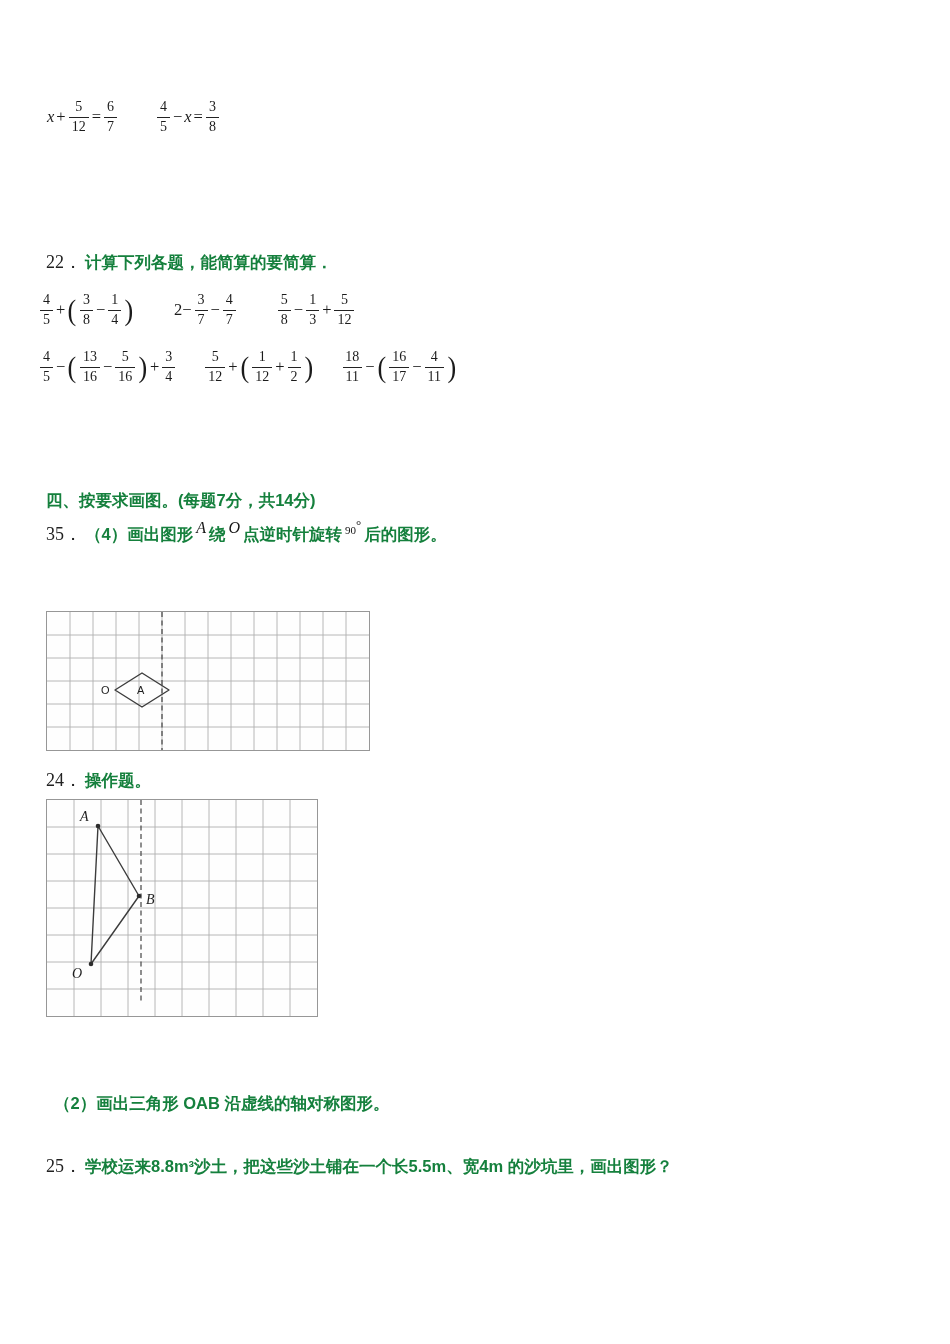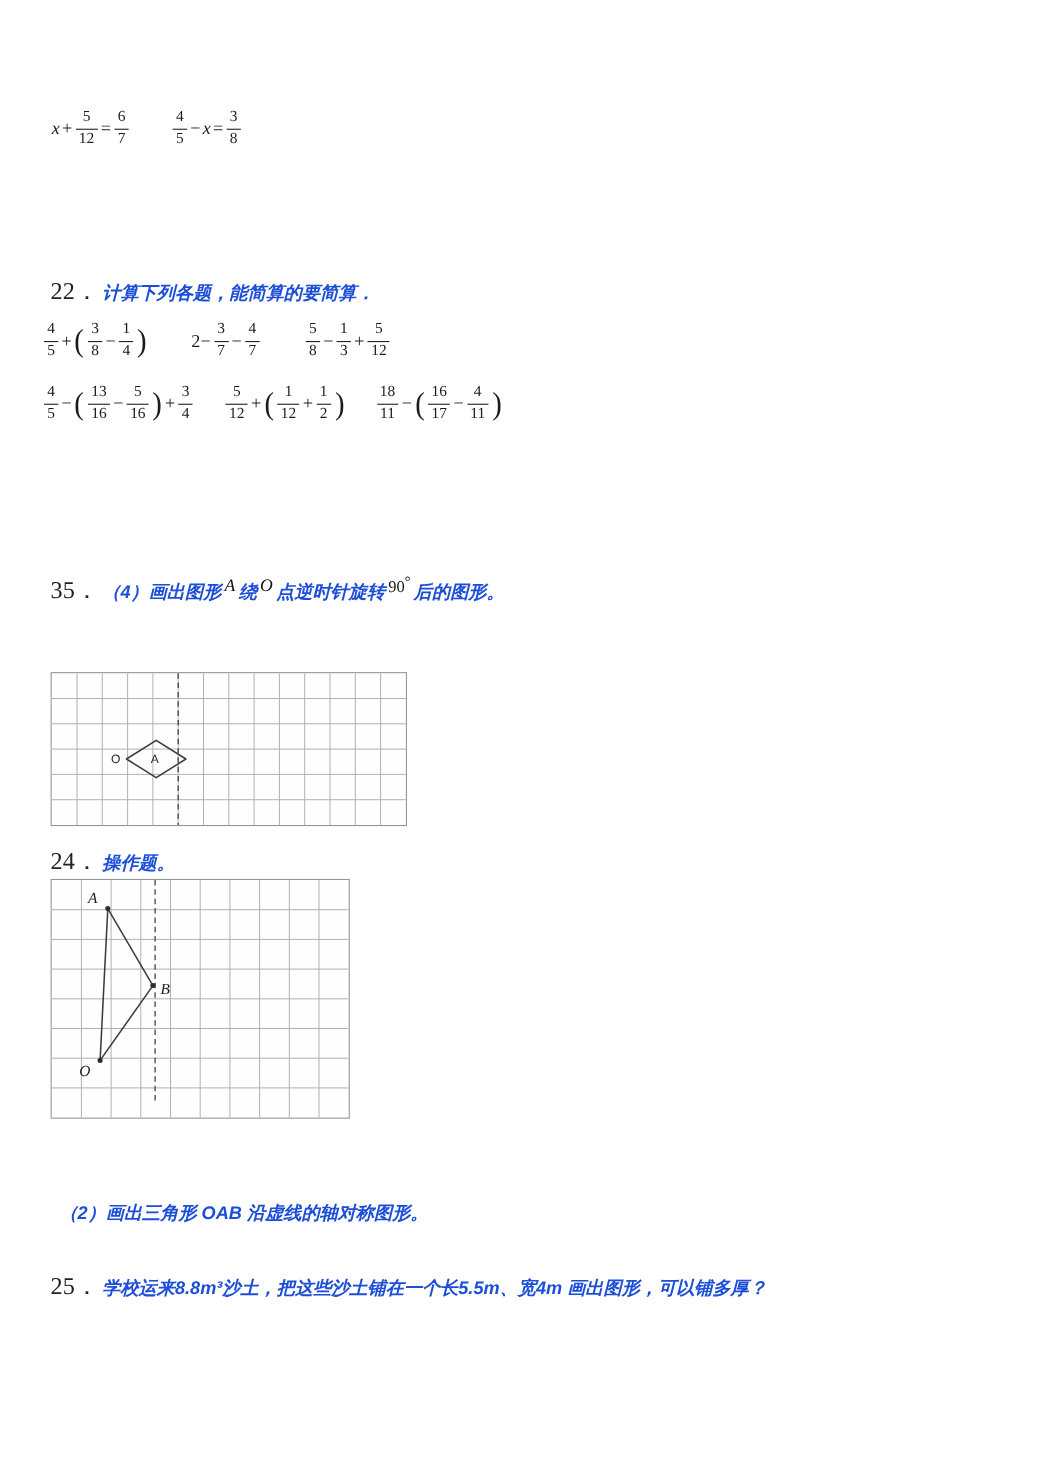--- a/index.html
+++ b/index.html
@@ -1,35 +1,35 @@
 <!DOCTYPE html>
 <html><head>
 <meta charset="utf-8">
 <style>
   html,body{margin:0;padding:0;background:#fff;}
   .page{position:relative;width:950px;height:1344px;background:#fff;overflow:hidden;
         font-family:"Liberation Sans",sans-serif;color:#151515;}
   .line{position:absolute;white-space:nowrap;font-size:16.5px;line-height:1.4;}
-  .cn{font-weight:700;color:#1d4ed8;font-style:italic;}
-  .qnum{font-family:"Liberation Serif",serif;font-weight:400;font-size:22px;margin-right:3px;color:#222;}
+  .cn{font-weight:700;color:#15803d;}
+  .qnum{font-family:"Liberation Serif",serif;font-weight:400;font-size:18px;margin-right:3px;color:#222;}
   
   .expr{display:inline-flex;align-items:center;font-family:"Liberation Serif",serif;color:#1b1b1b;}
   .expr-row{position:absolute;display:flex;align-items:center;}
   .frac{display:inline-flex;flex-direction:column;align-items:center;line-height:1.05;margin:0 2px;
         font-family:"Liberation Serif",serif;font-size:14px;}
   .frac .num{padding:0 3px 2px;}
   .frac .den{border-top:1.2px solid #222;padding:2px 3px 0;}
   .op{font-size:16.5px;margin:0 1px;font-family:"Liberation Serif",serif;}
   .op.it{font-style:italic;}
   .paren{font-size:29px;font-weight:300;font-family:"Liberation Serif",serif;margin:0 1px;transform:scaleX(.9);}
   
   .rvar{position:relative;top:-7px;font-family:"Liberation Serif",serif;font-style:italic;
         font-weight:400;font-size:16px;padding:0 3px;}
   .rnum{position:relative;top:-6px;font-family:"Liberation Serif",serif;font-weight:400;
-        font-size:15px;padding-left:3px;}
+        font-size:11px;padding-left:3px;}
   .rdeg{position:relative;top:-11px;font-family:"Liberation Serif",serif;font-weight:400;
         font-size:13px;padding-right:3px;}
   .ivar{font-family:"Liberation Serif",serif;font-style:italic;font-weight:400;padding:0 3px;}
   
   .figure{position:absolute;}
   .figure svg{display:block;border:1px solid #979797;background:#fefefe;}
   .gl{stroke:#b0b0b0;stroke-width:0.9;}
   .shape{fill:none;stroke:#3c3c3c;stroke-width:1.4;stroke-linejoin:round;}
   .dash{stroke:#444;stroke-width:1.2;stroke-dasharray:5 3.5;}
   .dot{fill:#2d2d2d;}
@@ -193,20 +193,23 @@
         </span>
         <span class="op">−</span>
         <span class="frac">
           <span class="num">4</span>
           <span class="den">11</span>
         </span>
         <span class="paren">)</span>
       </span>
   </div>
 
+  <div class="line pos-sec4">
+    <span class="cn">四、按要求画图。(每题7分，共14分)</span>
+  </div>
 
   <div class="line pos-q23a">
     <span class="qnum">35．</span><span><span class="cn">（4）画出图形</span><span class="rvar">A</span><span class="cn">绕</span><span class="rvar">O</span><span class="cn">点逆时针旋转</span><span class="rnum">90</span><span class="rdeg">°</span><span class="cn">后的图形。</span></span>
   </div>
 
 
   <div class="figure pos-fig1">
     <svg width="322" height="138" viewBox="0 0 322 138">
         <line class="gl" x1="23" y1="0" x2="23" y2="138"></line>
         <line class="gl" x1="46" y1="0" x2="46" y2="138"></line>
@@ -266,16 +269,16 @@
       </svg>
   </div>
 
 
   <div class="line pos-q24p2">
     <span class="cn">（2）画出三角形 OAB 沿虚线的轴对称图形。</span>
   </div>
 
 
   <div class="line pos-q25">
-    <span class="qnum">25．</span><span class="cn">学校运来8.8m³沙土，把这些沙土铺在一个长5.5m、宽4m 画出图形，可以铺多厚？</span>
+    <span class="qnum">25．</span><span class="cn">学校运来8.8m³沙土，把这些沙土铺在一个长5.5m、宽4m 的沙坑里，画出图形？</span>
   </div>
 
 </div>
 
 </body></html>

